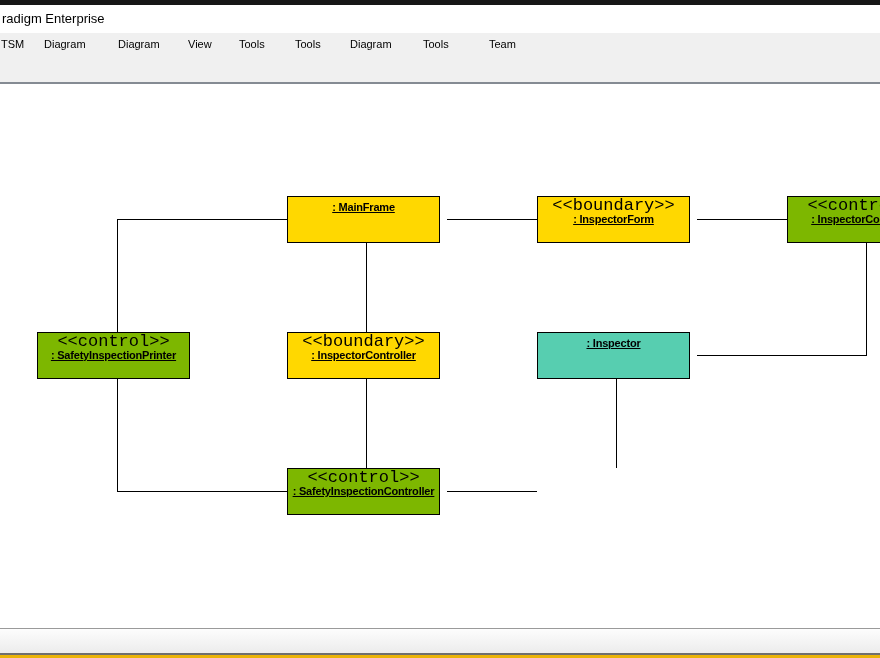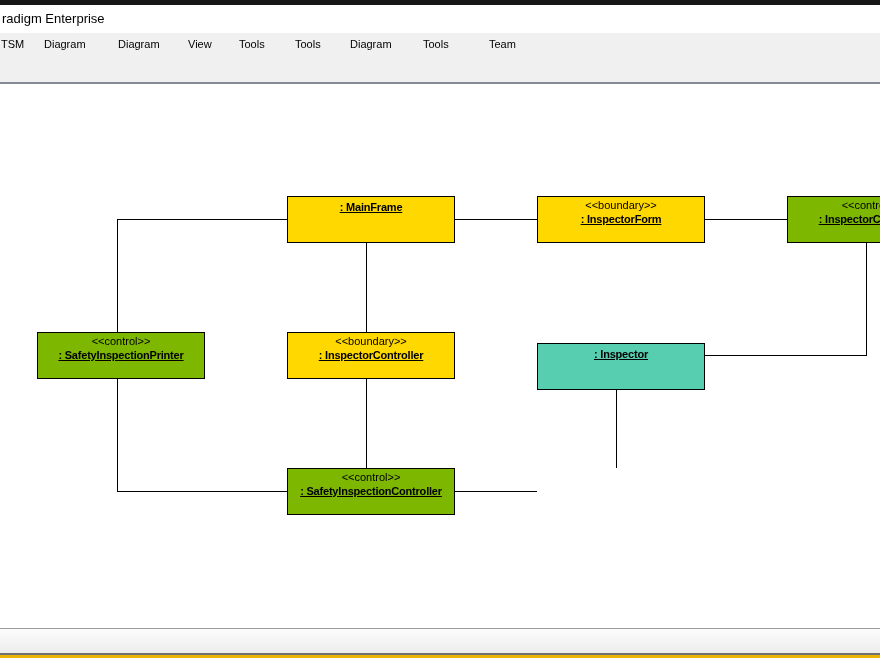--- a/index.html
+++ b/index.html
@@ -13,26 +13,26 @@
   .menubar{position:absolute;left:0;top:33px;width:880px;height:22px;background:#f0f0f0;}
   .menu-item{position:absolute;top:0;height:22px;line-height:22px;font-size:11px;color:#000;white-space:nowrap;cursor:default;}
   .toolbar{position:absolute;left:0;top:55px;width:880px;height:29px;background:#f0f0f0;
            border-bottom:2px solid #858b93;box-sizing:border-box;}
   .canvas{position:absolute;left:0;top:84px;width:880px;height:544px;background:#ffffff;}
   .statusbar{position:absolute;left:0;top:628px;width:880px;height:27px;box-sizing:border-box;
              border-top:1px solid #9a9a9a;border-bottom:2px solid #6f6f6f;
              background:linear-gradient(#fdfdfd,#ececec);}
 
   
-  .node{position:absolute;width:168px;height:47px;border:1px solid #000;box-sizing:border-box;
+  .node{position:absolute;width:153px;height:47px;border:1px solid #000;box-sizing:border-box;
         text-align:center;overflow:hidden;cursor:default;}
   .c-yellow{background:#ffd800;}
   .c-green{background:#7db700;}
-  .c-teal{background:#57ceb0;margin-top:11px;}
-  .node .st{display:block;font-size:11px;line-height:13px;margin-top:2px;color:#000;white-space:nowrap;}
+  .c-teal{background:#57ceb0;}
+  .node .st{display:block;font-size:17px;line-height:13px;margin-top:2px;color:#000;white-space:nowrap;font-family:Liberation Mono, monospace;}
   .node .nm{display:block;font-size:11px;font-weight:bold;text-decoration:underline;
             line-height:14px;letter-spacing:-0.2px;color:#000;white-space:nowrap;}
   .node.no-st .nm{margin-top:3px;}
 
   
   .ln{position:absolute;background:#000;}
 </style>
 </head>
 <body>
 

